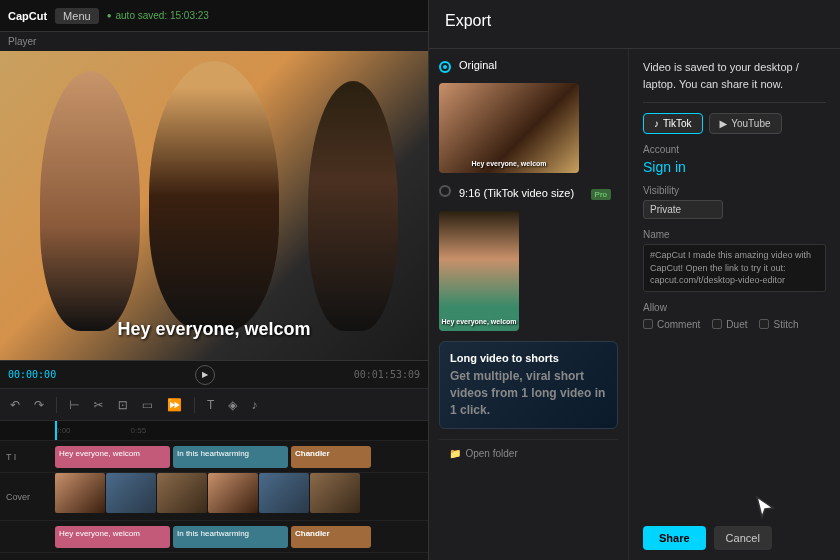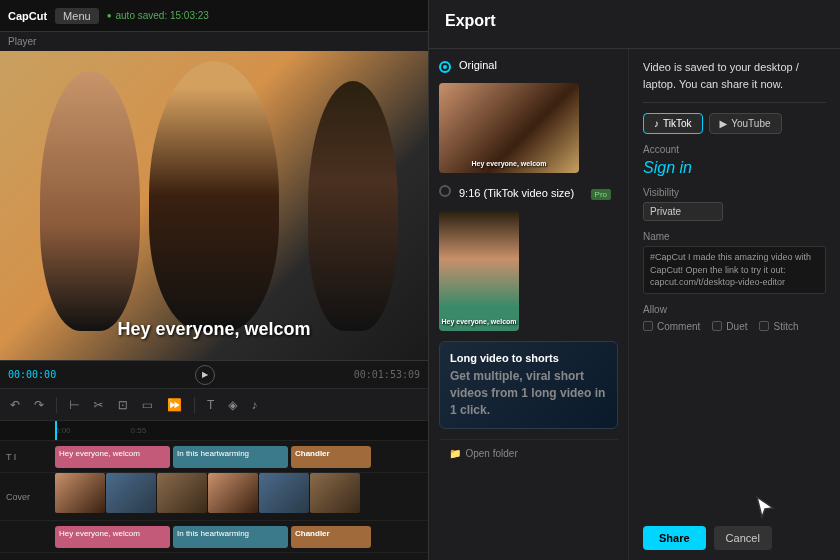--- a/index.html
+++ b/index.html
@@ -290,21 +290,21 @@
       border-left: 1px solid #333;
     }
 
     .export-header {
       padding: 12px 16px 8px;
       border-bottom: 1px solid #333;
     }
     .export-title {
       color: #fff;
       font-size: 16px;
-      font-weight: 700;
+      font-weight: 400;
       margin-bottom: 10px;
     }
 
     .export-content {
       display: flex;
       flex: 1;
       overflow: hidden;
     }
 
     
@@ -466,23 +466,22 @@
       display: flex;
       flex-direction: column;
       gap: 4px;
     }
     .field-label {
       color: #888;
       font-size: 10px;
     }
     .field-value {
       color: #00d4ff;
-      font-size: 16px;
+      font-size: 14px;
       cursor: pointer;
-      font-style: italic;
     }
     .field-text {
       color: #999;
       font-size: 9px;
       line-height: 1.4;
       background: #161616;
       border: 1px solid #333;
       border-radius: 3px;
       padding: 4px 6px;
     }

